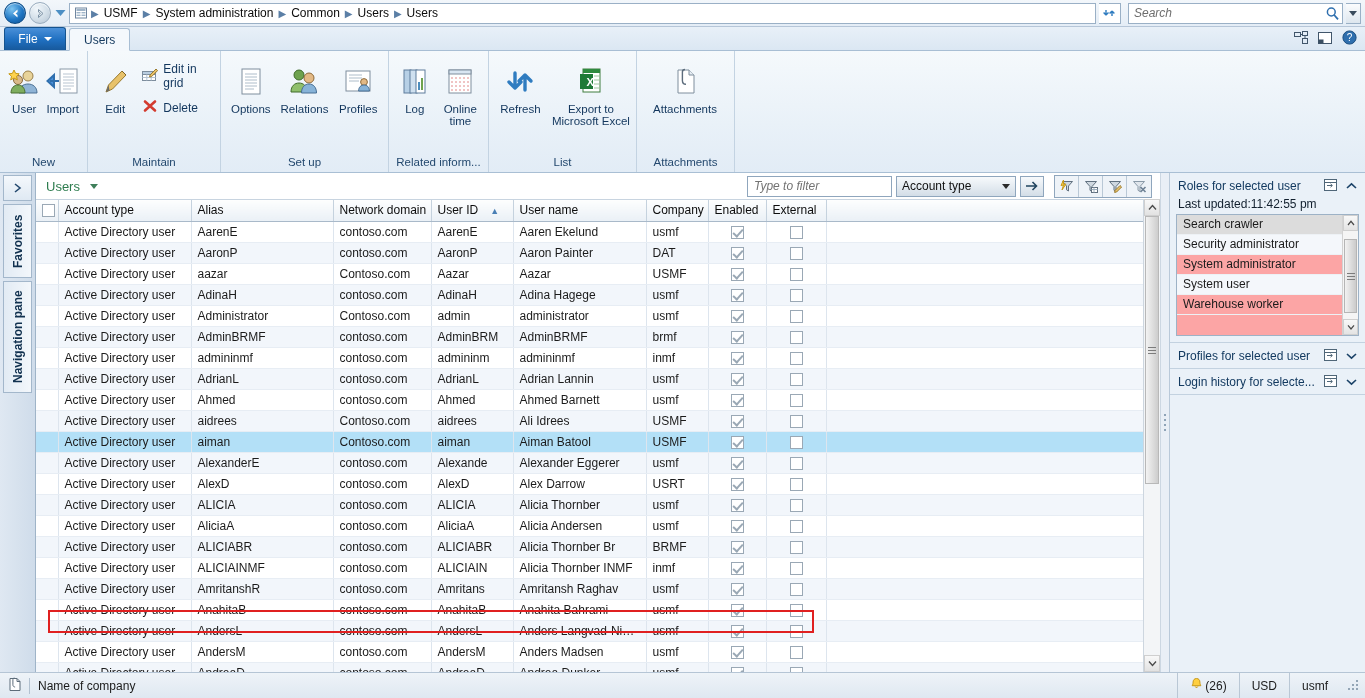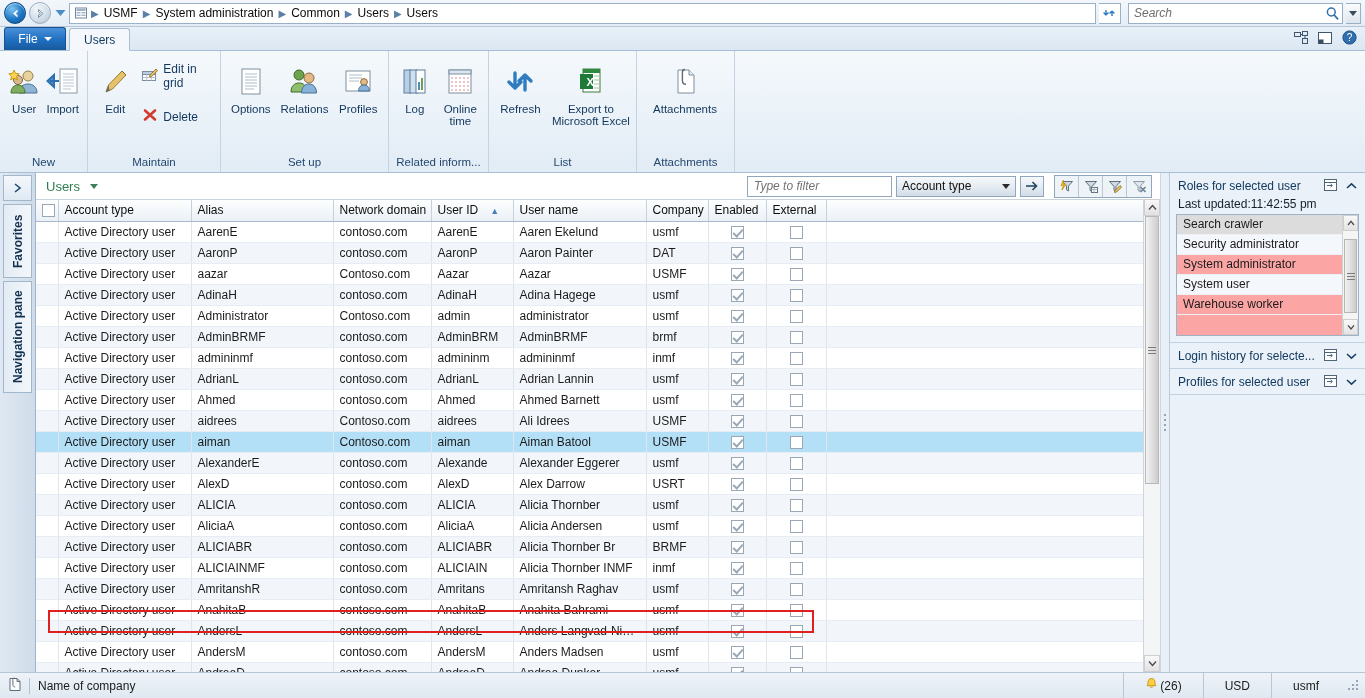--- a/index.html
+++ b/index.html
@@ -112,21 +112,21 @@
     display: flex; align-items: center; justify-content: center;
     font-size: 11.5px; color: #24496f;
   }
   .bigbtn {
     width: 48px; display: flex; flex-direction: column; align-items: center;
     padding-top: 3px; gap: 3px; cursor: default;
   }
   .bigbtn .glyph { height: 42px; display:flex; align-items:flex-end; justify-content:center; }
   .bigbtn .lbl { font-size: 11.5px; color: #12365d; text-align: center; line-height: 12px; }
   .bigbtn.wide { width: 74px; }
-  .smallcol { display: flex; flex-direction: column; gap: 16px; padding-top: 6px; }
+  .smallcol { display: flex; flex-direction: column; gap: 7px; padding-top: 6px; }
   .smallbtn { display: flex; align-items: center; gap: 5px; padding: 1px 4px; }
   .smallbtn .lbl { font-size: 12px; color: #12365d; }
 
   
   .mainrow { flex: 1 1 auto; display: flex; min-height: 0; background: #eef3f9; }
 
   .navpane {
     flex: 0 0 36px; background: linear-gradient(90deg,#dfe8f2 0%,#cfdcea 100%);
     border-right: 1px solid #9fb4c8;
     display: flex; flex-direction: column; align-items: stretch;
@@ -274,21 +274,21 @@
   
   .statusbar {
     flex: 0 0 26px; height: 26px;
     background: linear-gradient(180deg,#eef3f8 0%,#dfe8f1 100%);
     border-top: 1px solid #b5c5d5;
     display: flex; align-items: center; font-size: 12px; color: #1b1b1b;
   }
   .sb-left { display: flex; align-items: center; gap: 8px; padding-left: 8px; }
   .sb-sep { width: 1px; height: 16px; background: #b2c1d0; }
   .sb-right { margin-left: auto; display: flex; align-items: center; height: 100%; }
-  .sb-cell { padding: 0 21px; height: 100%; display: flex; align-items: center; border-left: 1px solid #b9c7d5; justify-content: center; }
+  .sb-cell { padding: 0 12px; height: 100%; display: flex; align-items: center; border-left: 1px solid #b9c7d5; justify-content: center; }
   .sb-grip { width: 16px; height: 16px; margin: 0 3px 0 6px; }
 </style>
 </head>
 <body>
 
 <div id="app">
 
   <div class="addressbar">
     <div class="navbtn back">
       <svg width="13" height="13" viewBox="0 0 13 13">
@@ -1014,37 +1014,37 @@
             <svg width="8" height="6" viewBox="0 0 8 6">
                 <path d="M1 1.3 L4 5 L7 1.3" fill="none" stroke="#4a4a4a" stroke-width="1.2"></path>
               </svg>
           </div>
         </div>
       </div>
 
       <div class="fact-sep"></div>
 
       <div class="fact-collapsed">
-        <span class="fact-title">Login history for selecte...</span>
+        <span class="fact-title">Profiles for selected user</span>
         <span class="fact-btn">
           <svg width="14" height="13" viewBox="0 0 14 13">
             <rect x="0.5" y="0.5" width="12" height="11" fill="#fff" stroke="#4f6678"></rect>
             <path d="M0.5 3.5 h12" stroke="#4f6678"></path>
             <path d="M3 6.5 h5 M6.5 4.8 L8.4 6.5 L6.5 8.2" fill="none" stroke="#4f6678"></path>
           </svg>
         </span>
         <span class="fact-btn">
           <svg width="11" height="8" viewBox="0 0 11 8">
               <path d="M1 2 L5.5 6.2 L10 2" fill="none" stroke="#1b4368" stroke-width="1.6"></path>
             </svg>
         </span>
       </div>
 
       <div class="fact-collapsed">
-        <span class="fact-title">Profiles for selected user</span>
+        <span class="fact-title">Login history for selecte...</span>
         <span class="fact-btn">
           <svg width="14" height="13" viewBox="0 0 14 13">
             <rect x="0.5" y="0.5" width="12" height="11" fill="#fff" stroke="#4f6678"></rect>
             <path d="M0.5 3.5 h12" stroke="#4f6678"></path>
             <path d="M3 6.5 h5 M6.5 4.8 L8.4 6.5 L6.5 8.2" fill="none" stroke="#4f6678"></path>
           </svg>
         </span>
         <span class="fact-btn">
           <svg width="11" height="8" viewBox="0 0 11 8">
               <path d="M1 2 L5.5 6.2 L10 2" fill="none" stroke="#1b4368" stroke-width="1.6"></path>

